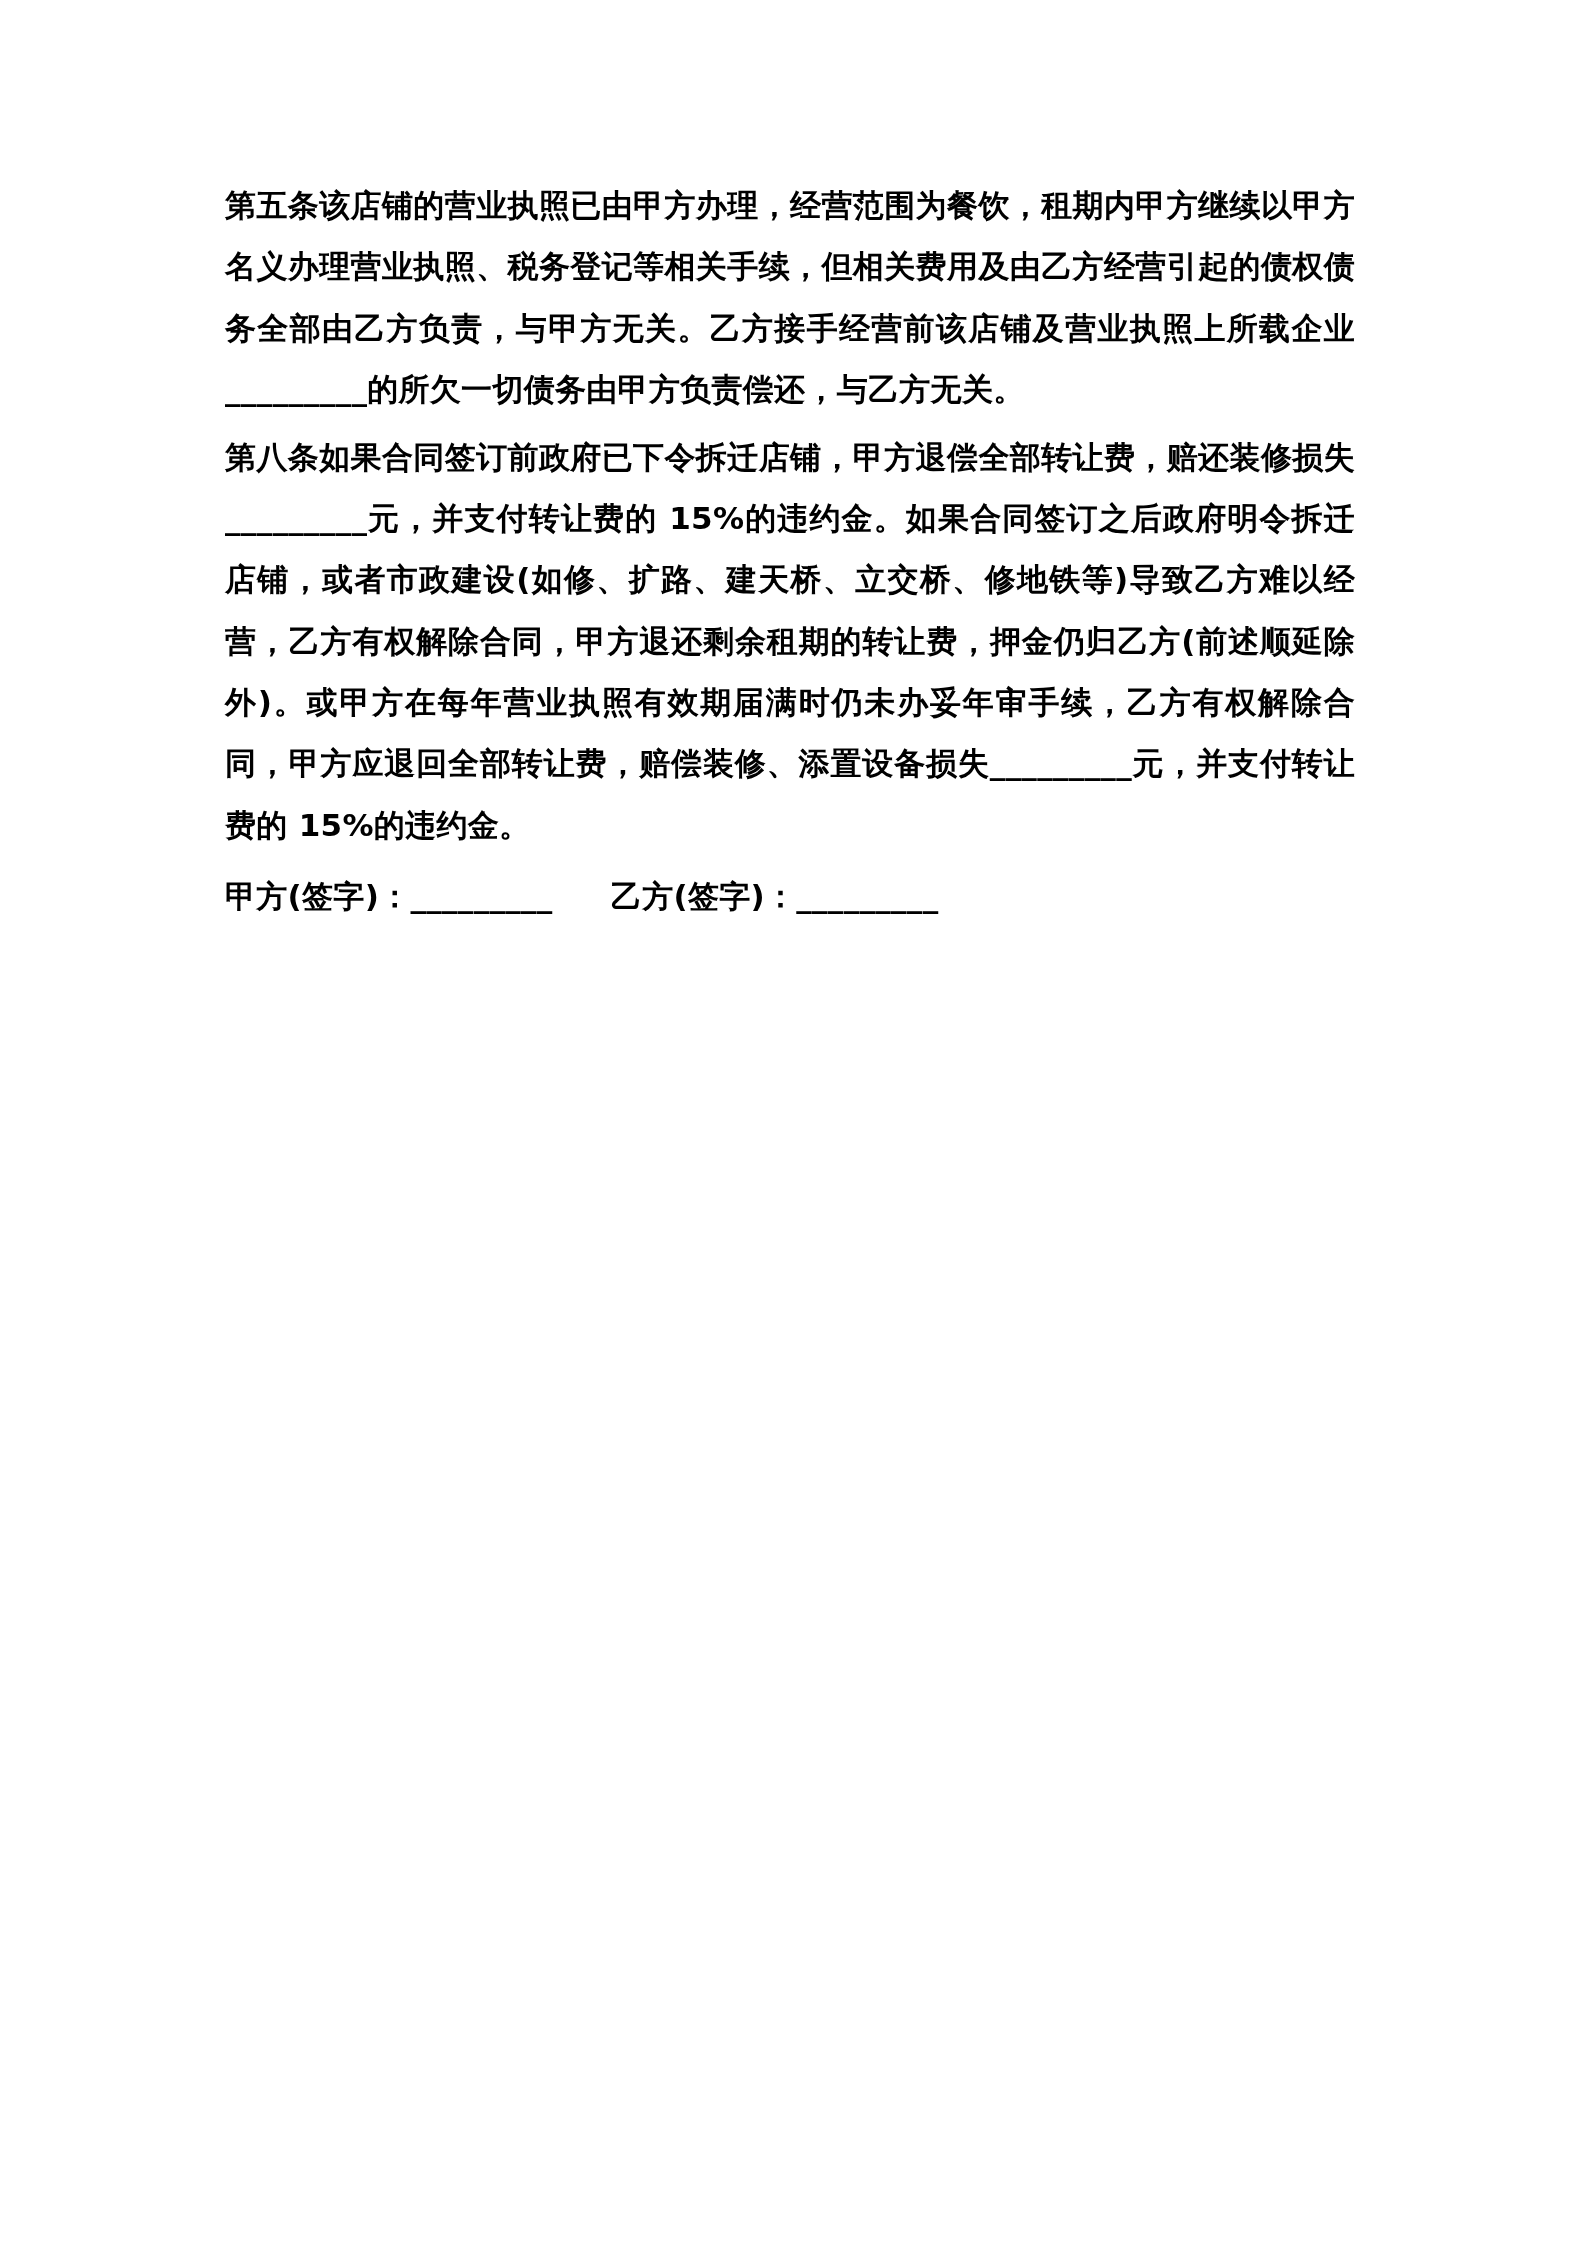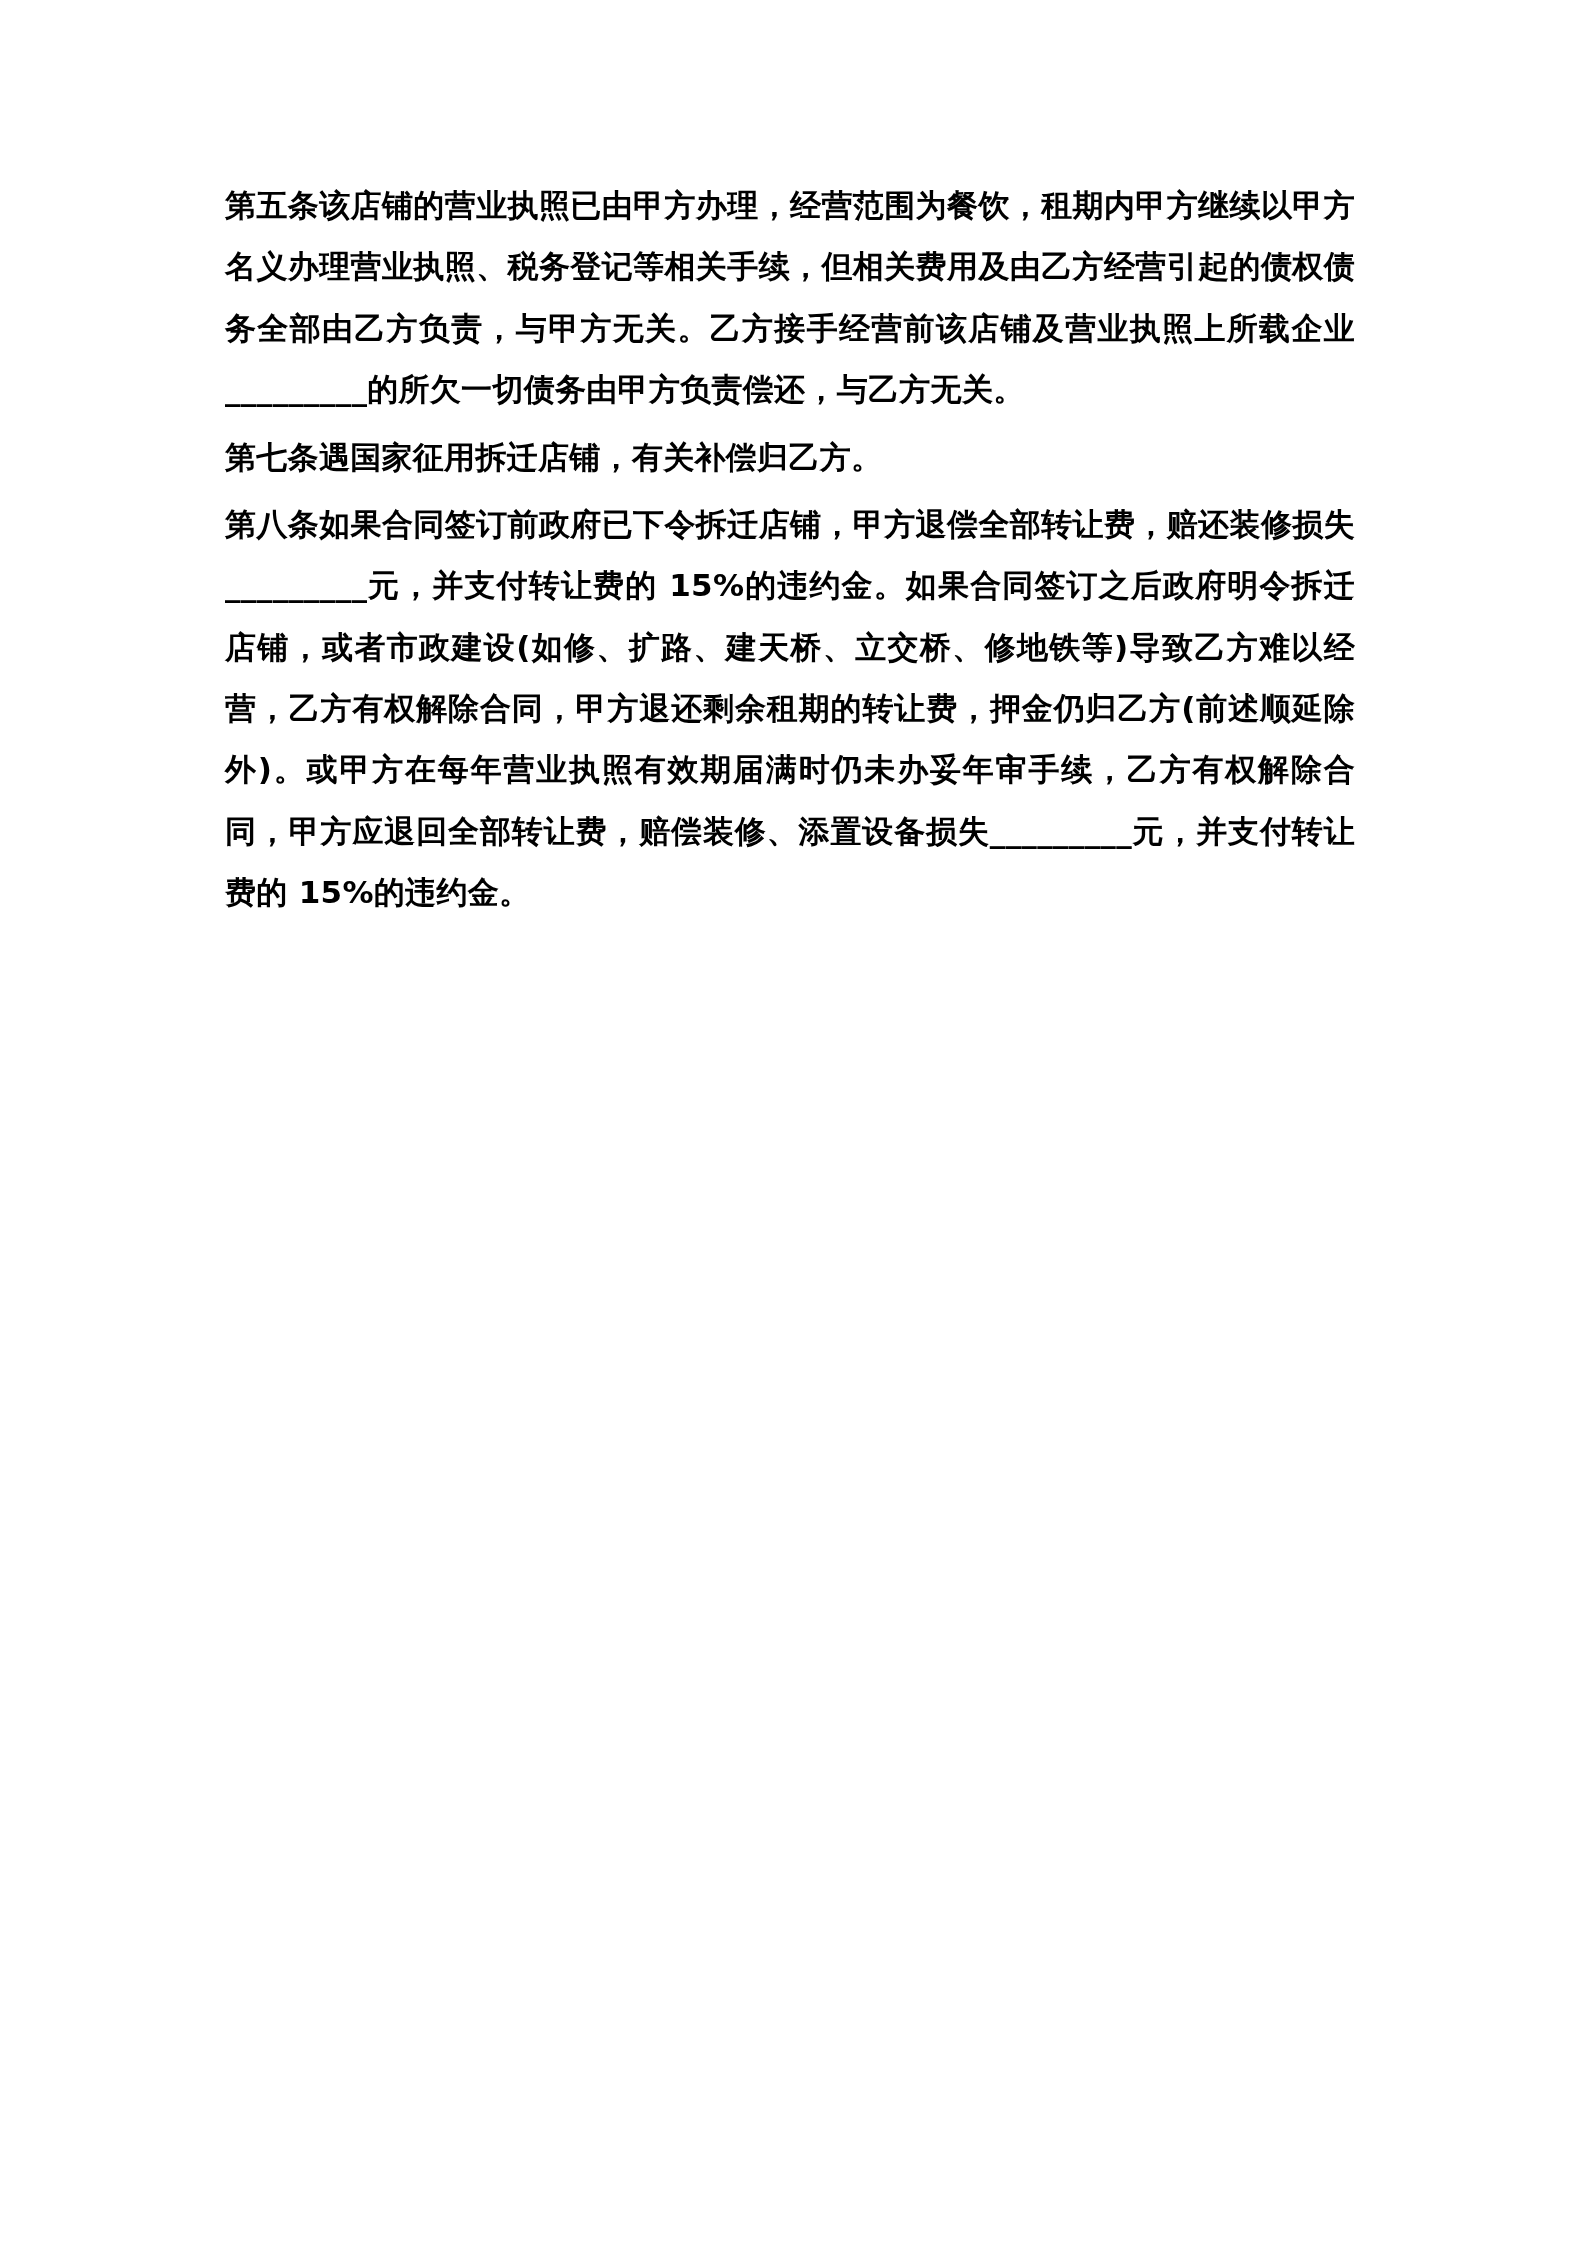--- a/index.html
+++ b/index.html
@@ -56,21 +56,25 @@
 </style>
 </head>
 <body>
 
 <div class="page">
   <div class="doc-body">
 
     <p class="para">第五条该店铺的营业执照已由甲方办理，经营范围为餐饮，租期内甲方继续以甲方名义办理营业执照、税务登记等相关手续，但相关费用及由乙方经营引起的债权债务全部由乙方负责，与甲方无关。乙方接手经营前该店铺及营业执照上所载企业_________的所欠一切债务由甲方负责偿还，与乙方无关。</p>
 
 
-    <p class="para">第七条遇国家征用拆迁店铺，有关补偿归乙方。</p>
 
     <p class="para">第八条如果合同签订前政府已下令拆迁店铺，甲方退偿全部转让费，赔还装修损失_________元，并支付转让费的 15%的违约金。如果合同签订之后政府明令拆迁店铺，或者市政建设(如修、扩路、建天桥、立交桥、修地铁等)导致乙方难以经营，乙方有权解除合同，甲方退还剩余租期的转让费，押金仍归乙方(前述顺延除外)。或甲方在每年营业执照有效期届满时仍未办妥年审手续，乙方有权解除合同，甲方应退回全部转让费，赔偿装修、添置设备损失_________元，并支付转让费的 15%的违约金。</p>
 
 
+    <p class="sig-line">
+      <span>甲方(签字)：_________</span>
+      <span class="gap"></span>
+      <span>乙方(签字)：_________</span>
+    </p>
 
 
   </div>
 </div>
 
 </body></html>

